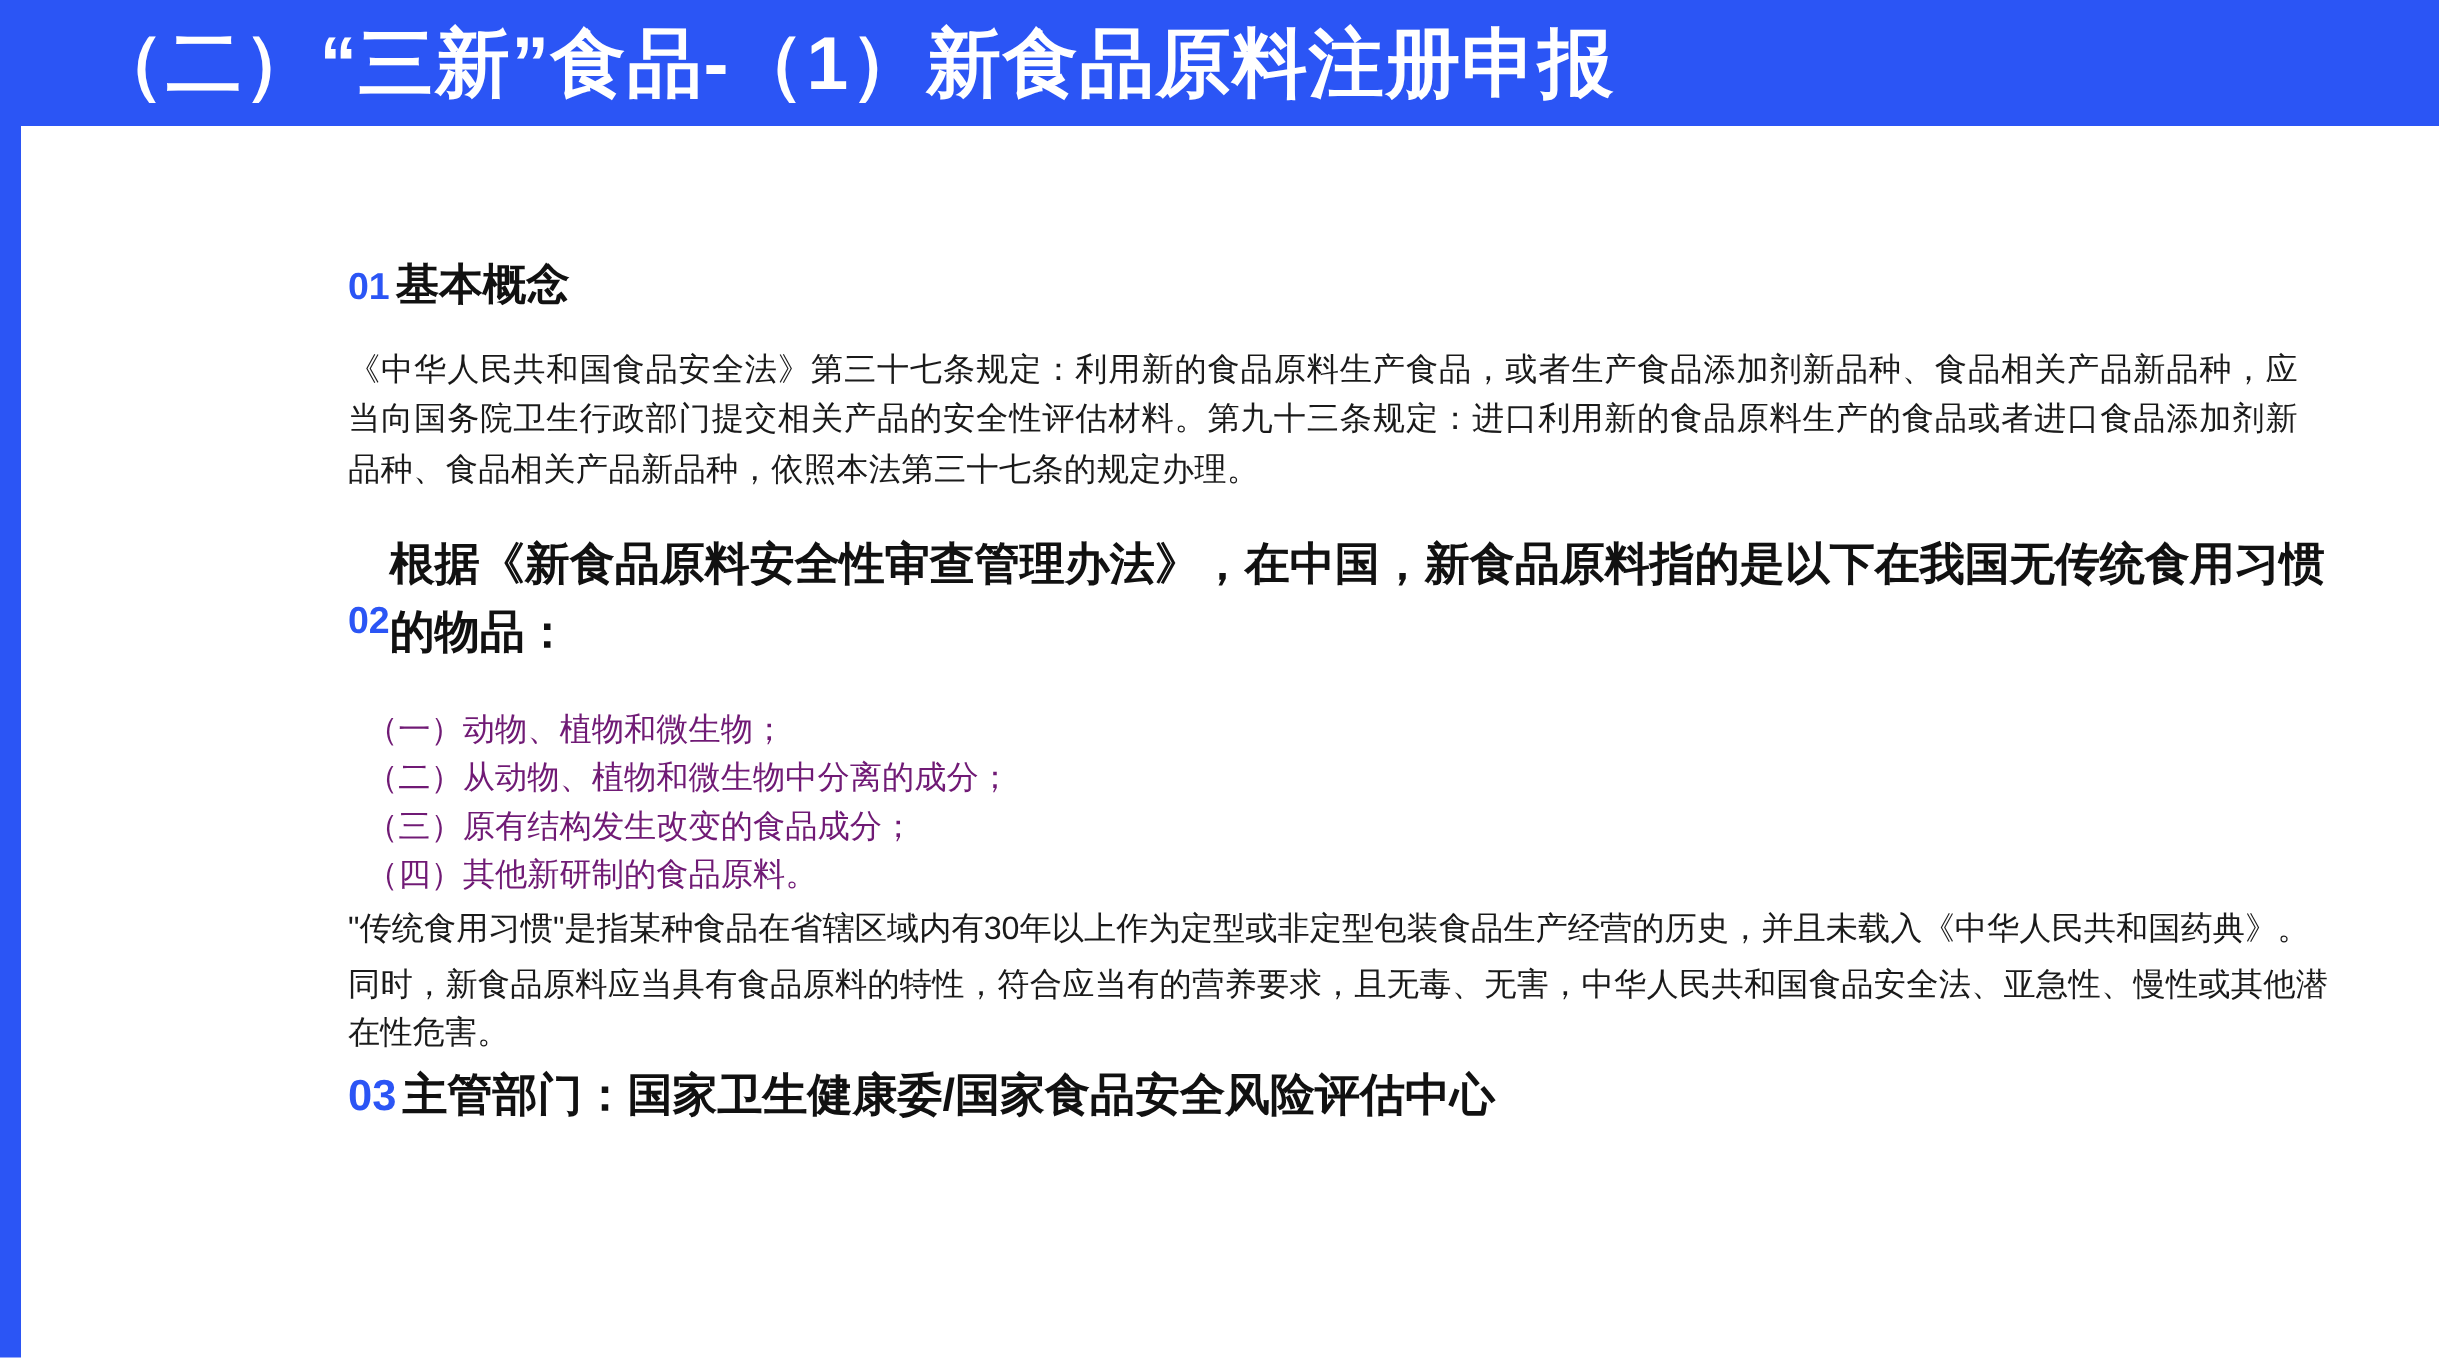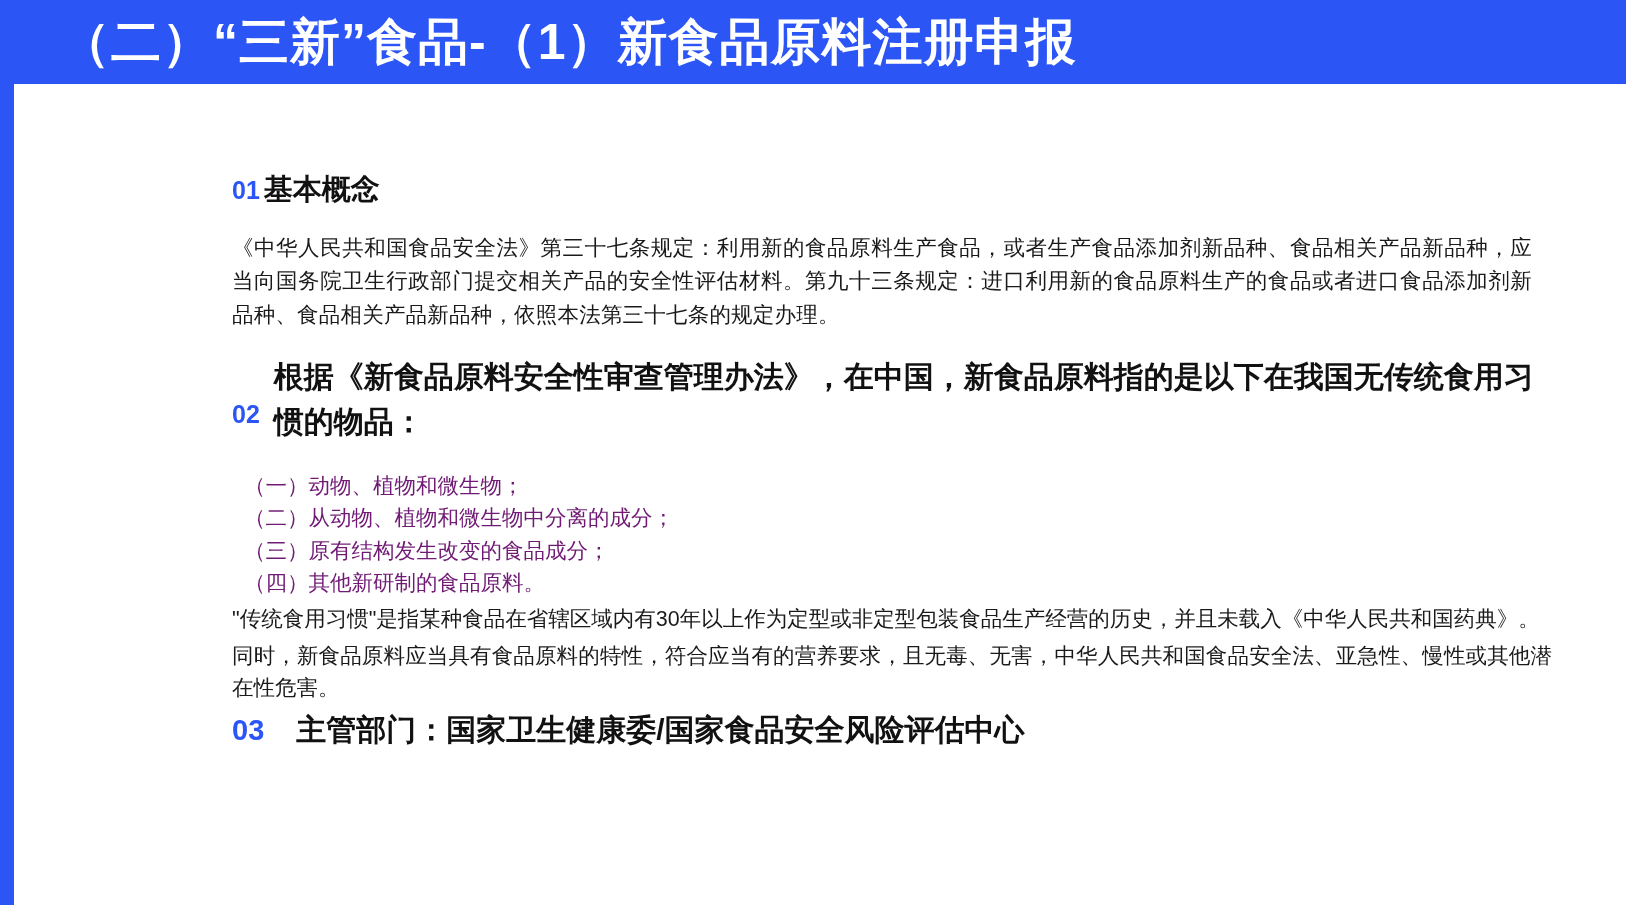--- a/index.html
+++ b/index.html
@@ -85,41 +85,41 @@
     font-size: 29px;
     margin-left: 4px;
   }
   .para {
     margin-top: 22px;
     font-size: 21.5px;
     color: #1a1a1a;
     line-height: 1.55;
     text-align: justify;
     letter-spacing: 0.2px;
+    font-family: Liberation Mono, monospace;
   }
 
   
   .sec02 {
     left: 218px;
     top: 262px;
     width: 1320px;
   }
   .head-row-02 {
     display: flex;
     align-items: center;
   }
   .num02 {
     color: #2b55f5;
     font-weight: bold;
     font-size: 25px;
     flex: 0 0 auto;
     padding-top: 30px;
   }
   .head02-text {
-    margin-left: 14px;
     color: #111111;
     font-weight: bold;
     font-size: 30px;
     line-height: 1.5;
   }
   .list {
     margin-top: 26px;
     font-size: 21.5px;
     color: #701a75;
     line-height: 1.5;
@@ -143,21 +143,21 @@
     display: flex;
     align-items: baseline;
   }
   .num03 {
     color: #2b55f5;
     font-weight: bold;
     font-size: 29px;
     flex: 0 0 auto;
   }
   .head03-text {
-    margin-left: 32px;
+    margin-left: 4px;
     color: #111111;
     font-weight: bold;
     font-size: 30px;
   }
 </style>
 </head>
 <body>
 
 <div class="slide">
 

